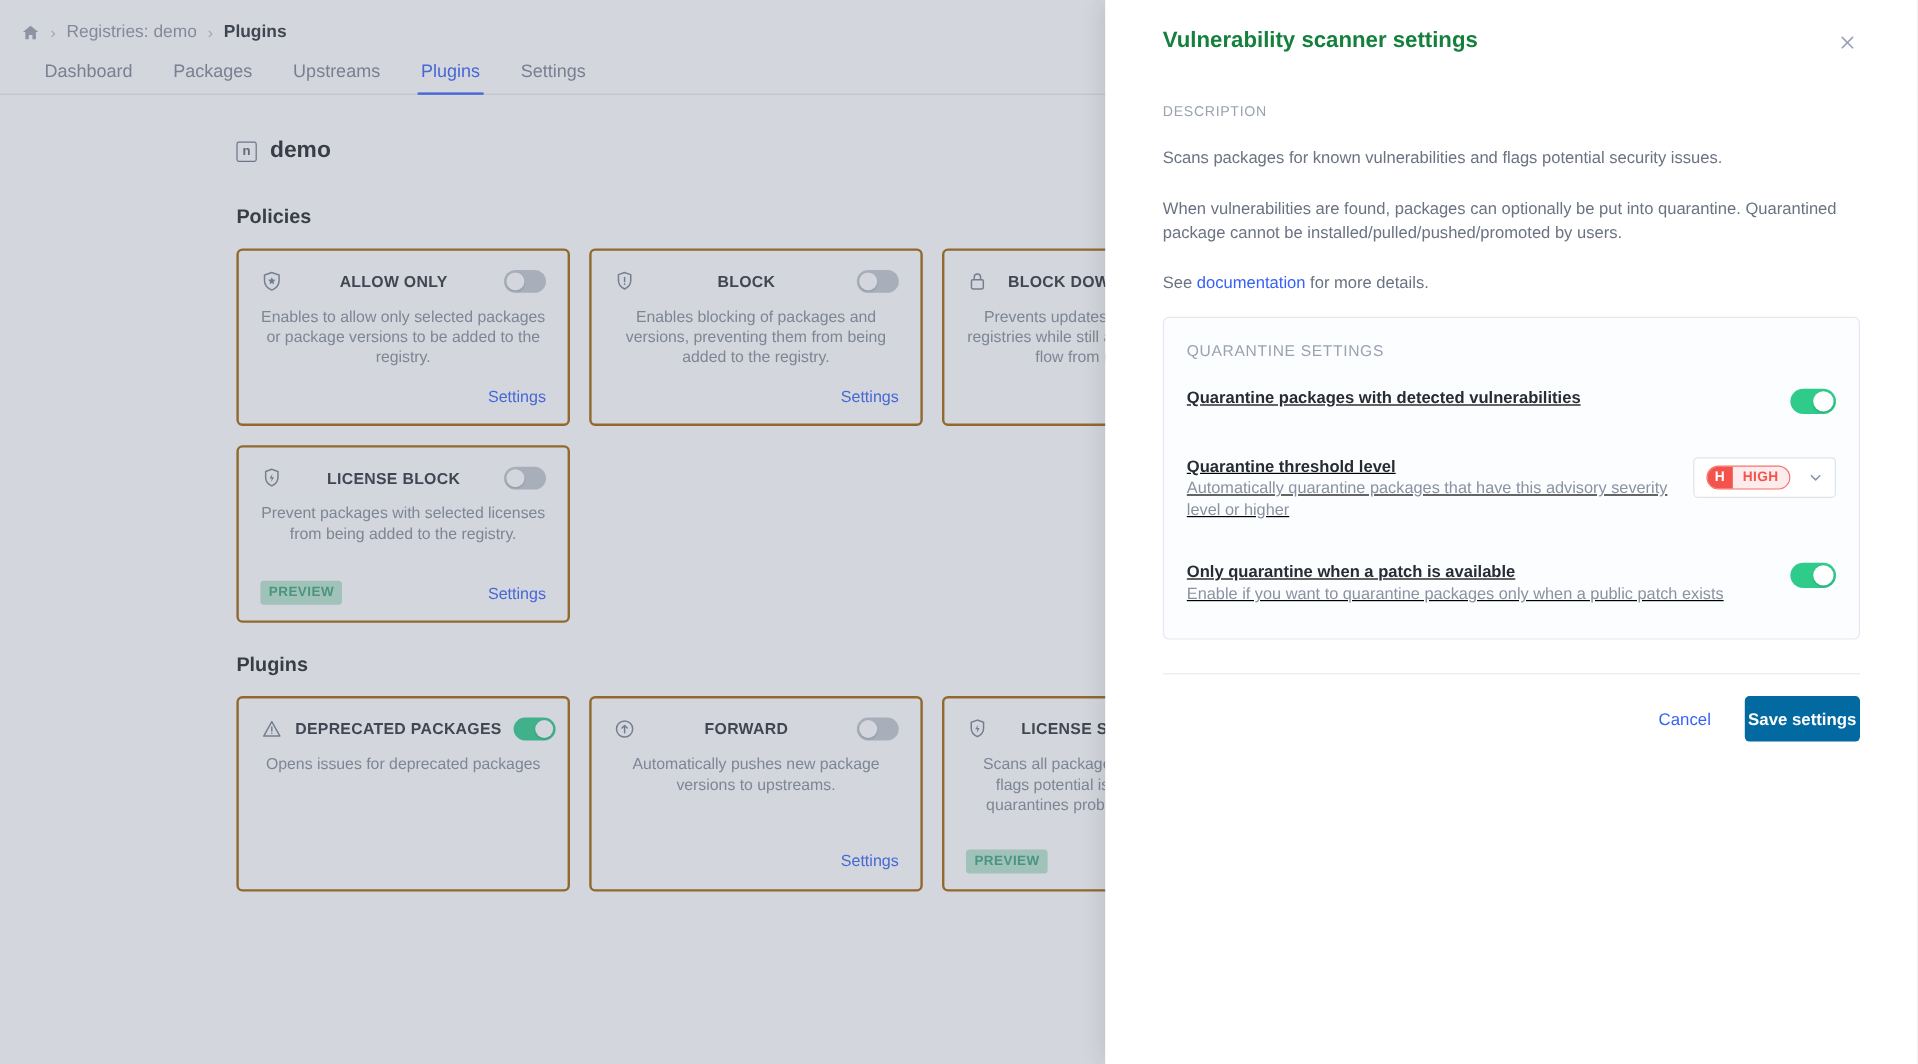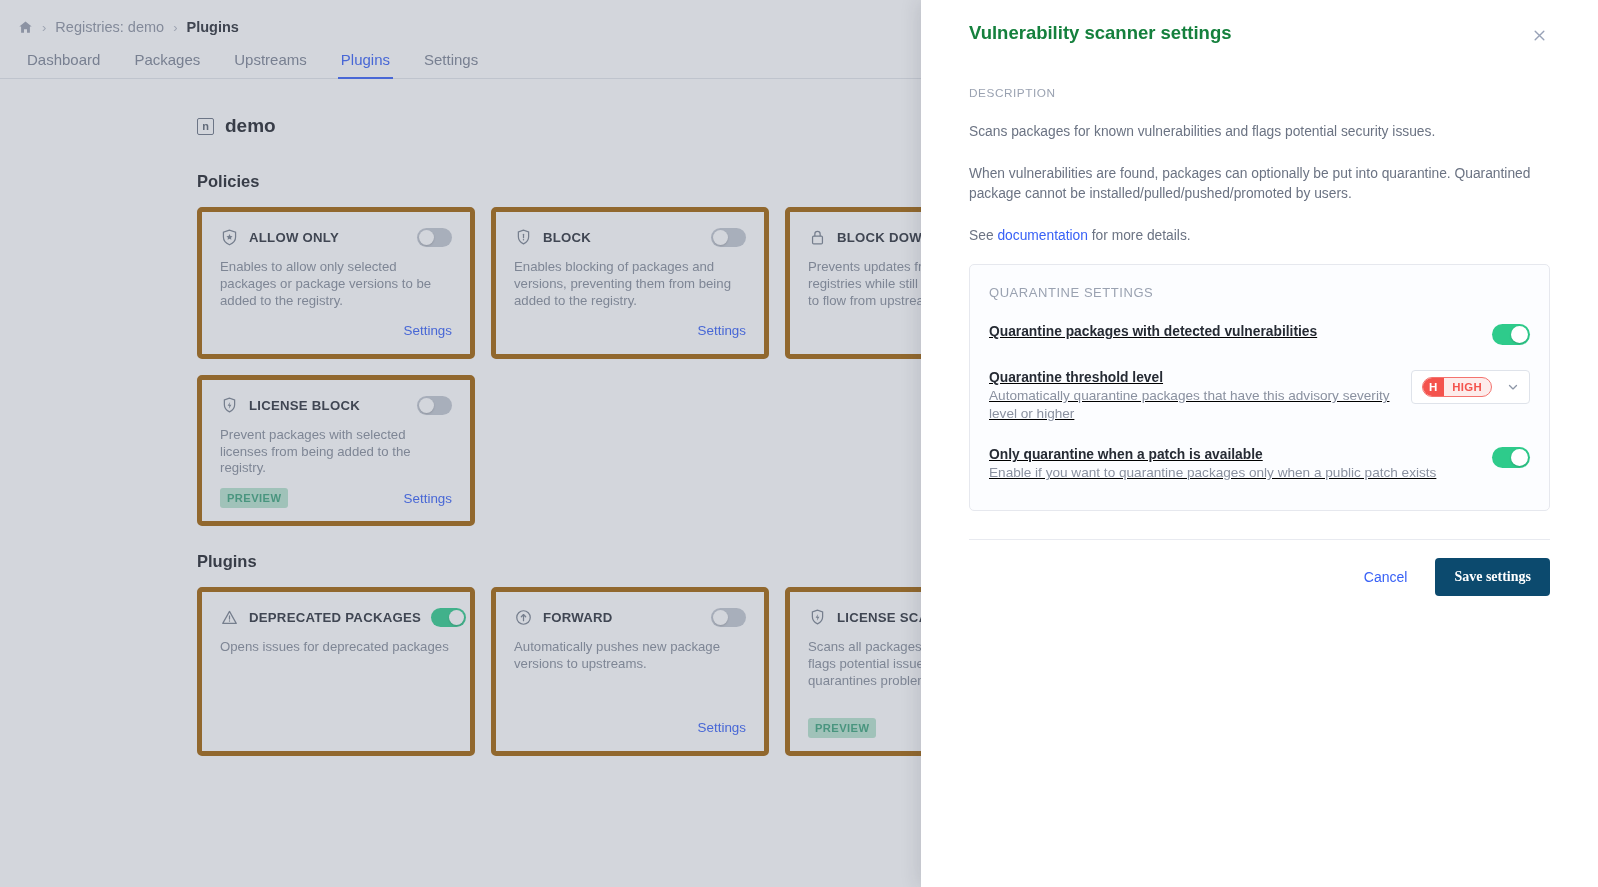--- a/index.html
+++ b/index.html
@@ -23,21 +23,21 @@
     font-size: 14.5px;
     color: #9aa0ae;
   }
   .bc-home { width: 15px; height: 14px; display: inline-block; color: #9aa0ae; }
   .bc-sep { color: #b4b9c4; font-size: 13px; }
   .bc-link { color: #8d93a1; }
   .bc-current { color: #2c3038; font-weight: 600; }
 
   .tabs {
     display: flex; align-items: flex-end; gap: 0;
-    padding-left: 10px;
+    padding-left: 20px;
     height: 37px;
     border-bottom: 1px solid #e3e5ea;
   }
   .tab {
     padding: 0 17px 10px 17px;
     font-size: 15px;
     color: #7d8494;
     position: relative;
     cursor: pointer;
   }
@@ -63,26 +63,27 @@
   }
   .section-title {
     font-size: 16.5px; font-weight: 700; color: #21252c;
     margin-bottom: 16px;
   }
 
   .card-grid { display: flex; gap: 16px; margin-bottom: 26px; flex-wrap: wrap; width: 1180px; }
 
   .card {
     width: 278px; min-height: 148px;
-    border: 5px solid #a16207;
+    border: 2px solid #a16207;
     border-radius: 5px;
     background: #ffffff;
     padding: 16px 18px 12px 18px;
     display: flex; flex-direction: column;
     position: relative;
+    text-align: center;
   }
   .card-head { display: flex; align-items: center; gap: 10px; margin-bottom: 12px; }
   .card-icon { width: 19px; height: 19px; flex: none; color: #79828f; display: block; }
   .card-name {
     font-size: 13.2px; font-weight: 600; color: #2d323b;
     letter-spacing: .25px; white-space: nowrap; flex: 1;
   }
   .card-desc {
     font-size: 13.2px; line-height: 1.28; color: #868d9a; flex: 1;
   }
@@ -150,21 +151,21 @@
     border: 1px solid #e6e8ee;
     border-radius: 5px;
     background: #fcfdff;
     padding: 20px 19px 20px 19px;
   }
   .box-caps { font-size: 13px; letter-spacing: .55px; color: #9aa2b1; margin-bottom: 16px; }
   .setting-row {
     display: flex; align-items: flex-start; justify-content: space-between;
     gap: 20px; padding: 8px 0 8px 0;
   }
-  .setting-row + .setting-row { margin-top: 9px; gap: 12px; }
+  .setting-row + .setting-row { margin-top: 20px; gap: 12px; }
   .setting-text { flex: 1; text-decoration: underline; }
   .setting-title { font-size: 13.8px; font-weight: 700; color: #262b34; }
   .setting-sub { font-size: 13.6px; color: #8a91a0; line-height: 1.3; margin-top: 2px; }
 
   .severity-select {
     display: flex; align-items: center; gap: 14px;
     border: 1px solid #dfe3ea; border-radius: 4px;
     background: #ffffff;
     padding: 6px 9px 6px 10px;
     min-width: 108px; cursor: pointer; flex: none;
@@ -192,23 +193,23 @@
   .panel-actions {
     display: flex; align-items: center; justify-content: flex-end;
     gap: 12px; margin-top: 18px;
   }
   .btn-cancel {
     background: none; border: none;
     color: #3861f6; font-size: 14px; font-family: inherit;
     padding: 9px 16px; cursor: pointer;
   }
   .btn-primary {
-    background: #0c4a6e; border: none; border-radius: 4px;
-    color: #ffffff; font-size: 14px; font-weight: 700; font-family: Liberation Serif, serif;
-    padding: 11px 19px; cursor: pointer;
+    background: #0369a1; border: none; border-radius: 4px;
+    color: #ffffff; font-size: 14px; font-weight: 700; font-family: Liberation Sans, sans-serif;
+    padding: 11px 3px; cursor: pointer;
   }
 </style>
 </head>
 <body>
 
 <div id="app">
 
   <div class="page">
 
     <div class="breadcrumb">

